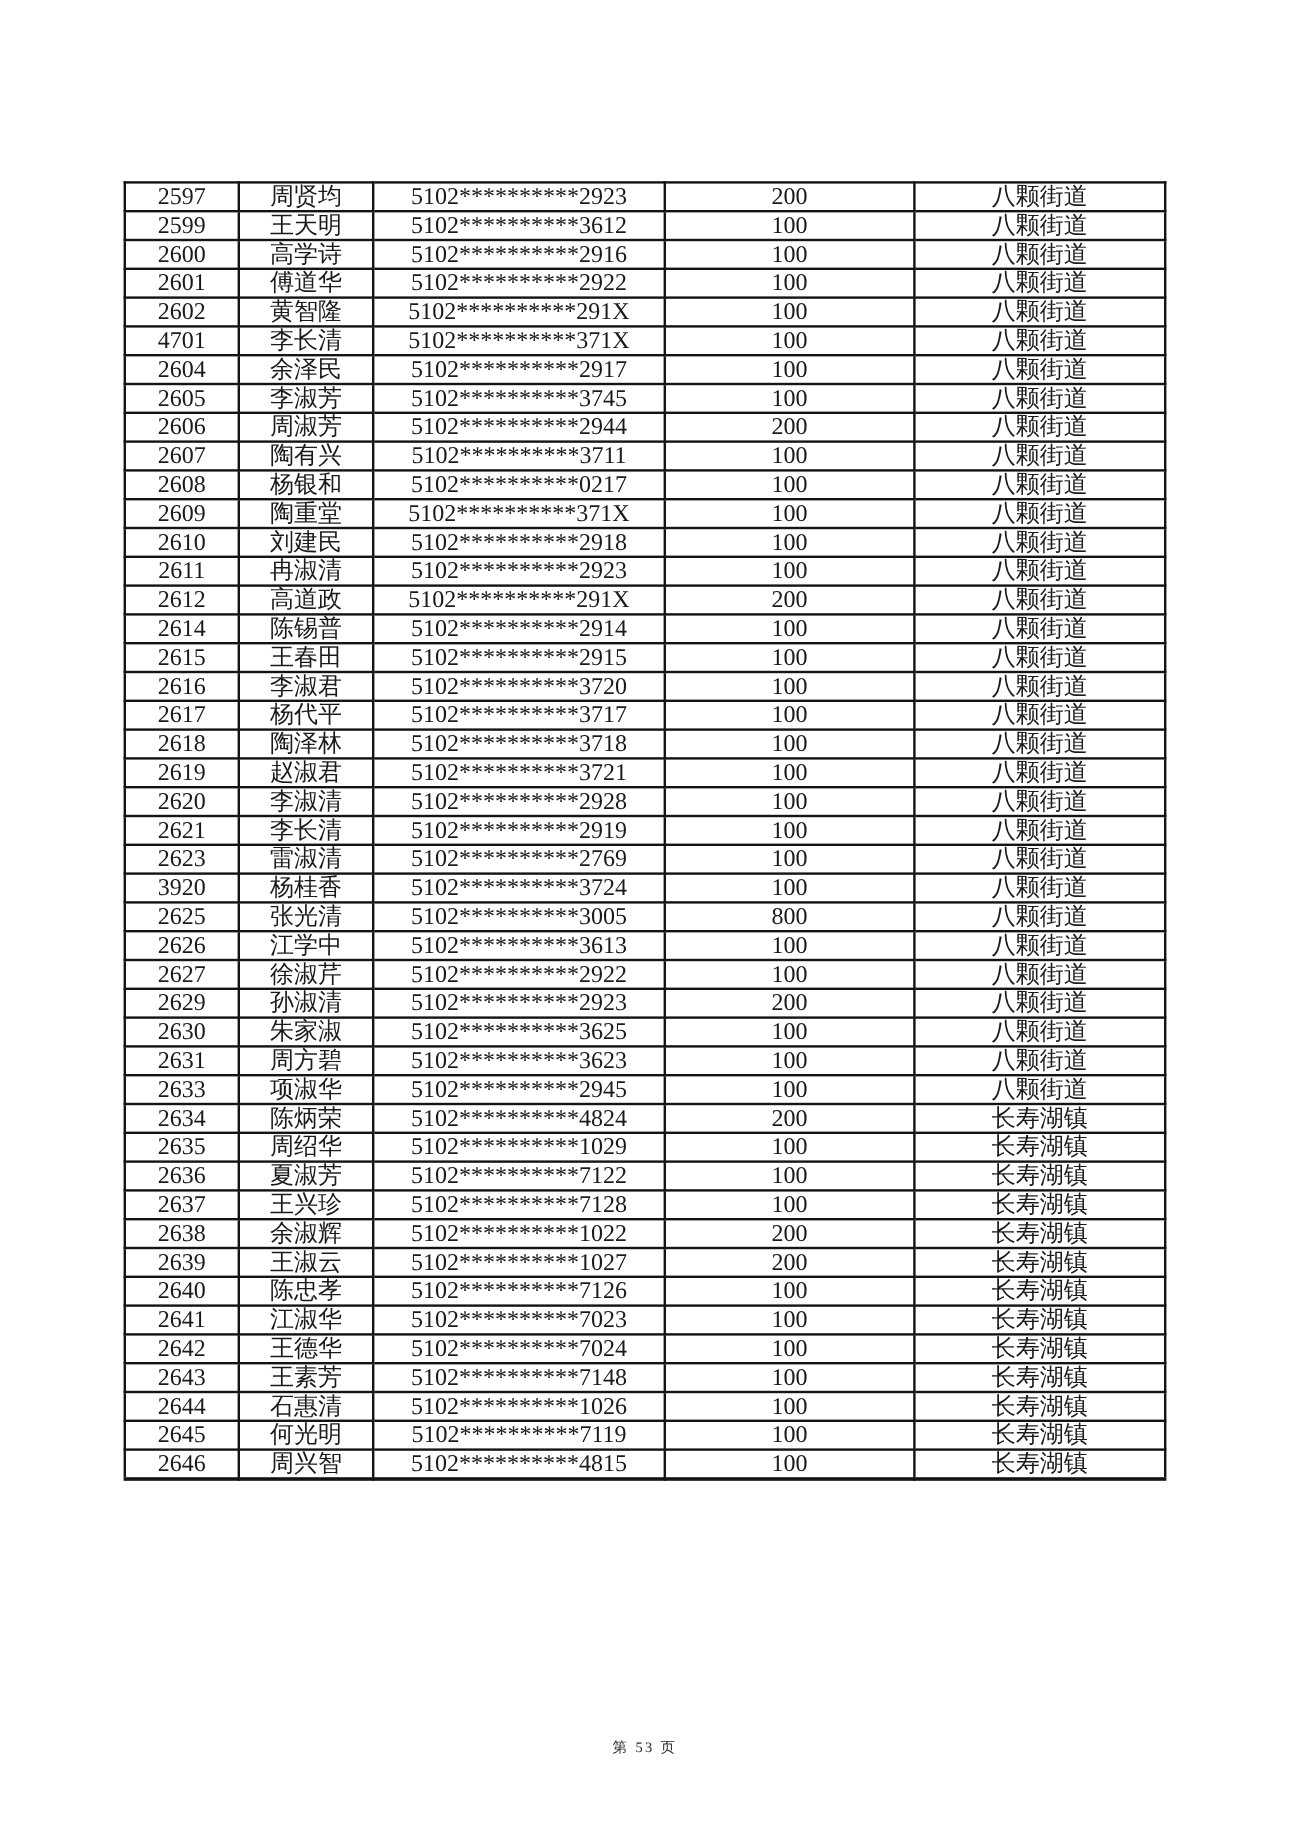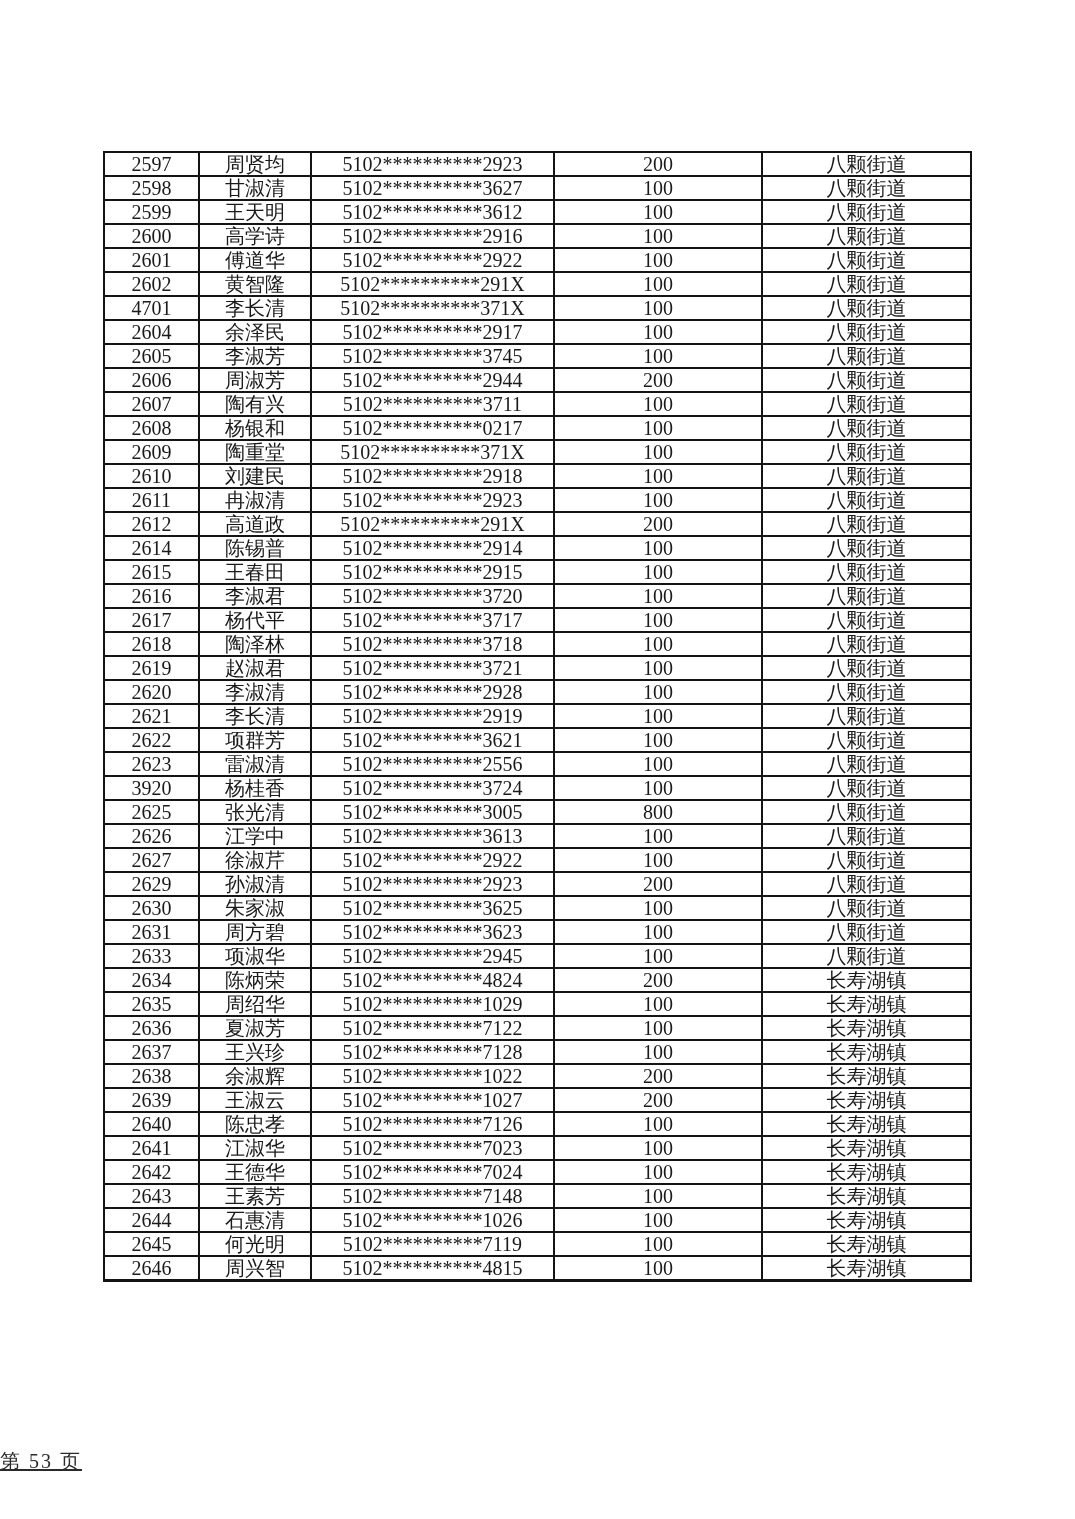--- a/index.html
+++ b/index.html
@@ -37,24 +37,24 @@
     line-height: 22px;
     white-space: nowrap;
     overflow: hidden;
   }
   td.col-id { letter-spacing: 0px; }
   .footer {
     position: absolute;
     left: 0;
     top: 1428px;
     width: 100%;
-    font-size: 20px;
+    text-align: center;
+    font-size: 12px;
     color: #2a2a2a;
     letter-spacing: 2px;
-    text-decoration: underline;
   }
 </style>
 </head>
 <body>
 
 <div class="page">
 
   <table class="data-table">
     <colgroup>
       <col style="width:95px">
@@ -65,27 +65,20 @@
     </colgroup>
     <tbody>
         <tr>
           <td class="col-num">2597</td>
           <td class="col-name">周贤均</td>
           <td class="col-id">5102**********2923</td>
           <td class="col-amount">200</td>
           <td class="col-district">八颗街道</td>
         </tr>
         <tr>
-          <td class="col-num">2598</td>
-          <td class="col-name">甘淑清</td>
-          <td class="col-id">5102**********3627</td>
-          <td class="col-amount">100</td>
-          <td class="col-district">八颗街道</td>
-        </tr>
-        <tr>
           <td class="col-num">2599</td>
           <td class="col-name">王天明</td>
           <td class="col-id">5102**********3612</td>
           <td class="col-amount">100</td>
           <td class="col-district">八颗街道</td>
         </tr>
         <tr>
           <td class="col-num">2600</td>
           <td class="col-name">高学诗</td>
           <td class="col-id">5102**********2916</td>
@@ -226,30 +219,23 @@
           <td class="col-district">八颗街道</td>
         </tr>
         <tr>
           <td class="col-num">2621</td>
           <td class="col-name">李长清</td>
           <td class="col-id">5102**********2919</td>
           <td class="col-amount">100</td>
           <td class="col-district">八颗街道</td>
         </tr>
         <tr>
-          <td class="col-num">2622</td>
-          <td class="col-name">项群芳</td>
-          <td class="col-id">5102**********3621</td>
-          <td class="col-amount">100</td>
-          <td class="col-district">八颗街道</td>
-        </tr>
-        <tr>
           <td class="col-num">2623</td>
           <td class="col-name">雷淑清</td>
-          <td class="col-id">5102**********2556</td>
+          <td class="col-id">5102**********2769</td>
           <td class="col-amount">100</td>
           <td class="col-district">八颗街道</td>
         </tr>
         <tr>
           <td class="col-num">3920</td>
           <td class="col-name">杨桂香</td>
           <td class="col-id">5102**********3724</td>
           <td class="col-amount">100</td>
           <td class="col-district">八颗街道</td>
         </tr>

